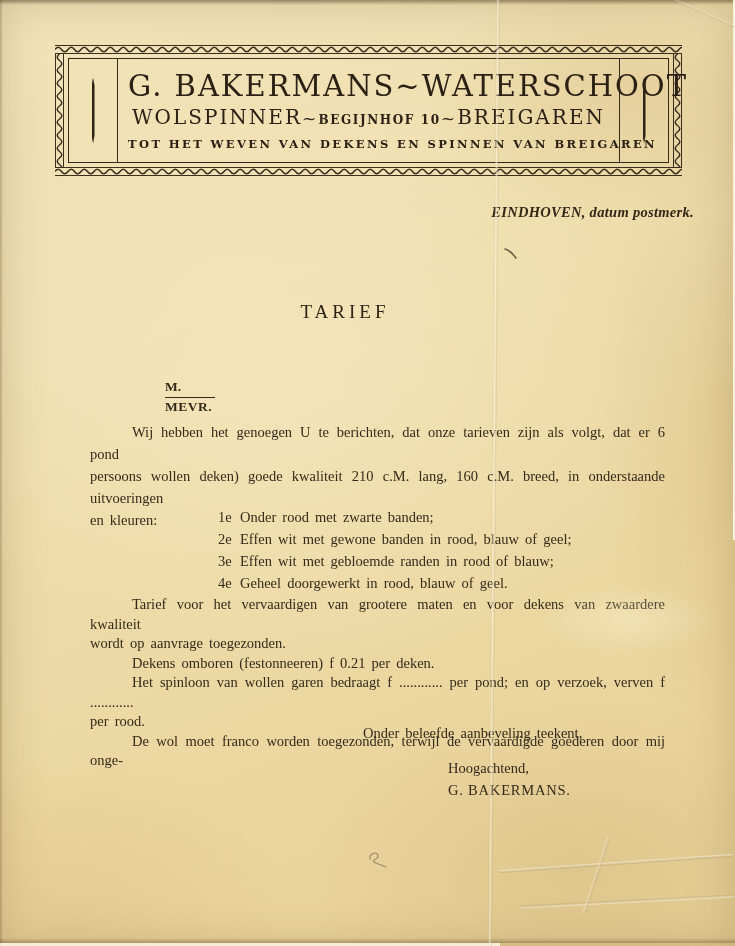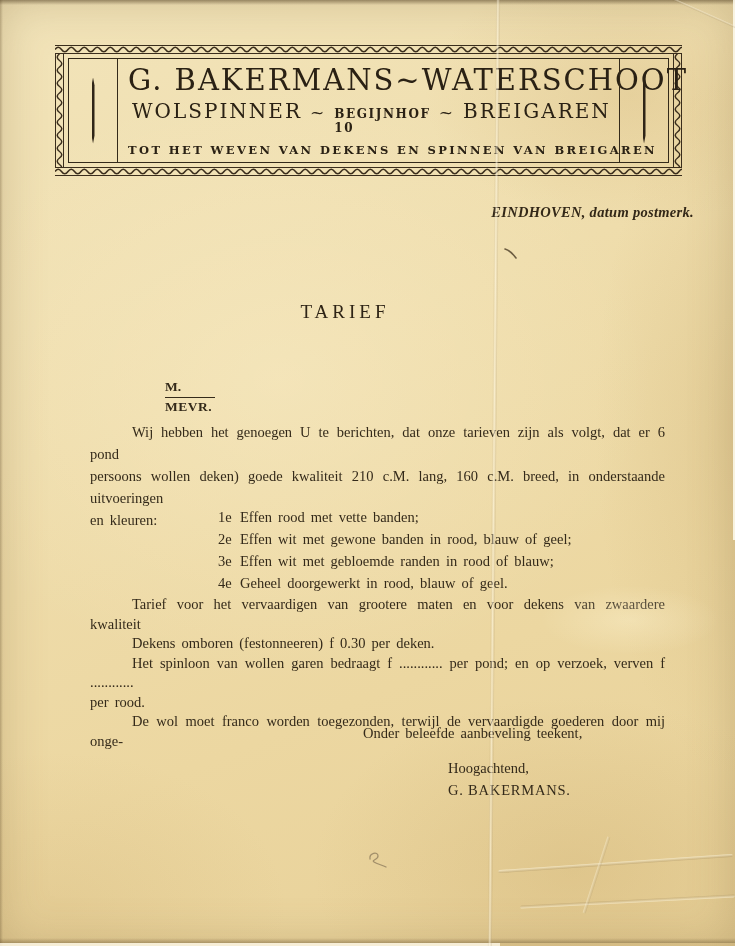--- a/index.html
+++ b/index.html
@@ -40,21 +40,21 @@
   }
   .lh-center{flex:1;display:flex;flex-direction:column;justify-content:center;padding:2px 10px;min-width:0;}
   .lh-name{
     font-family:"DejaVu Serif","Liberation Serif",serif;
     text-align:center;font-size:29px;letter-spacing:2px;white-space:nowrap;
     color:#2a2114;font-weight:normal;line-height:32px;
   }
   .lh-line2{
     display:flex;justify-content:space-between;align-items:baseline;
     font-family:"DejaVu Serif","Liberation Serif",serif;
-    font-size:20px;letter-spacing:2px;color:#2a2114;margin-top:3px;padding:0 4px;gap:8px;
+    font-size:20px;letter-spacing:2px;color:#2a2114;margin-top:3px;padding:0 4px;
   }
   .lh-line2 .addr{font-size:12px;letter-spacing:1.6px;font-weight:bold;}
   .lh-line2 .sep{font-size:17px;}
   .lh-tagline{
     text-align:center;font-size:11.5px;font-weight:bold;letter-spacing:2.4px;
     color:#2a2114;margin-top:8px;white-space:nowrap;
     font-family:"DejaVu Serif","Liberation Serif",serif;
   }
   
   .dateline{
@@ -169,39 +169,40 @@
 
   <div class="tblock intro">
       <div class="tline indent justify">Wij hebben het genoegen U te berichten, dat onze tarieven zijn als volgt, dat er 6 pond</div>
       <div class="tline justify">persoons wollen deken) goede kwaliteit 210 c.M. lang, 160 c.M. breed, in onderstaande uitvoeringen</div>
       <div class="tline">en kleuren:</div>
     </div>
 
   <div class="options">
       <div class="opt-row">
         <span class="opt-num">1e</span>
-        <span class="opt-text">Effen rood met vette banden;</span>
+        <span class="opt-text">Onder rood met zwarte banden;</span>
       </div>
       <div class="opt-row">
         <span class="opt-num">2e</span>
         <span class="opt-text">Effen wit met gewone banden in rood, blauw of geel;</span>
       </div>
       <div class="opt-row">
         <span class="opt-num">3e</span>
         <span class="opt-text">Effen wit met gebloemde randen in rood of blauw;</span>
       </div>
       <div class="opt-row">
         <span class="opt-num">4e</span>
         <span class="opt-text">Geheel doorgewerkt in rood, blauw of geel.</span>
       </div>
     </div>
 
   <div class="tblock terms">
       <div class="tline indent justify">Tarief voor het vervaardigen van grootere maten en voor dekens van zwaardere kwaliteit</div>
-      <div class="tline indent">Dekens omboren (festonneeren) f 0.30 per deken.</div>
+      <div class="tline">wordt op aanvrage toegezonden.</div>
+      <div class="tline indent">Dekens omboren (festonneeren) f 0.21 per deken.</div>
       <div class="tline indent justify">Het spinloon van wollen garen bedraagt f ............ per pond; en op verzoek, verven f ............</div>
       <div class="tline">per rood.</div>
       <div class="tline indent justify">De wol moet franco worden toegezonden, terwijl de vervaardigde goederen door mij onge-</div>
     </div>
 
   <div class="closing">Onder beleefde aanbeveling teekent,</div>
 
   <div class="signature">
     <div>Hoogachtend,</div>
     <div class="sig-name">G. BAKERMANS.</div>

